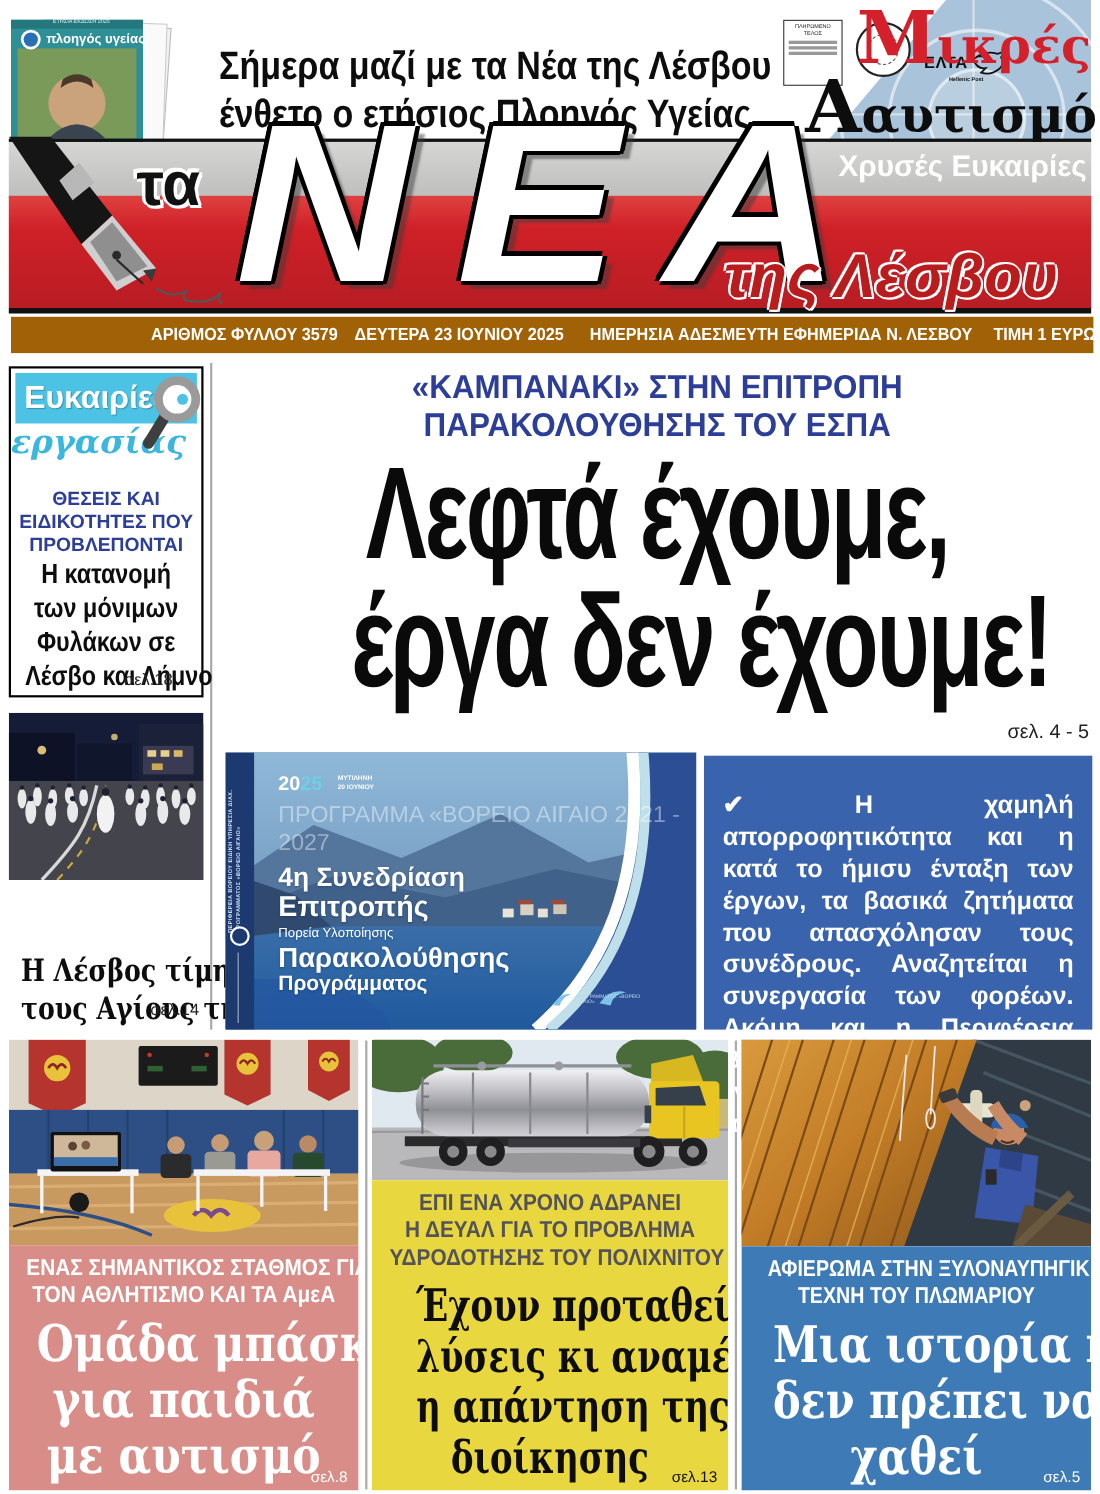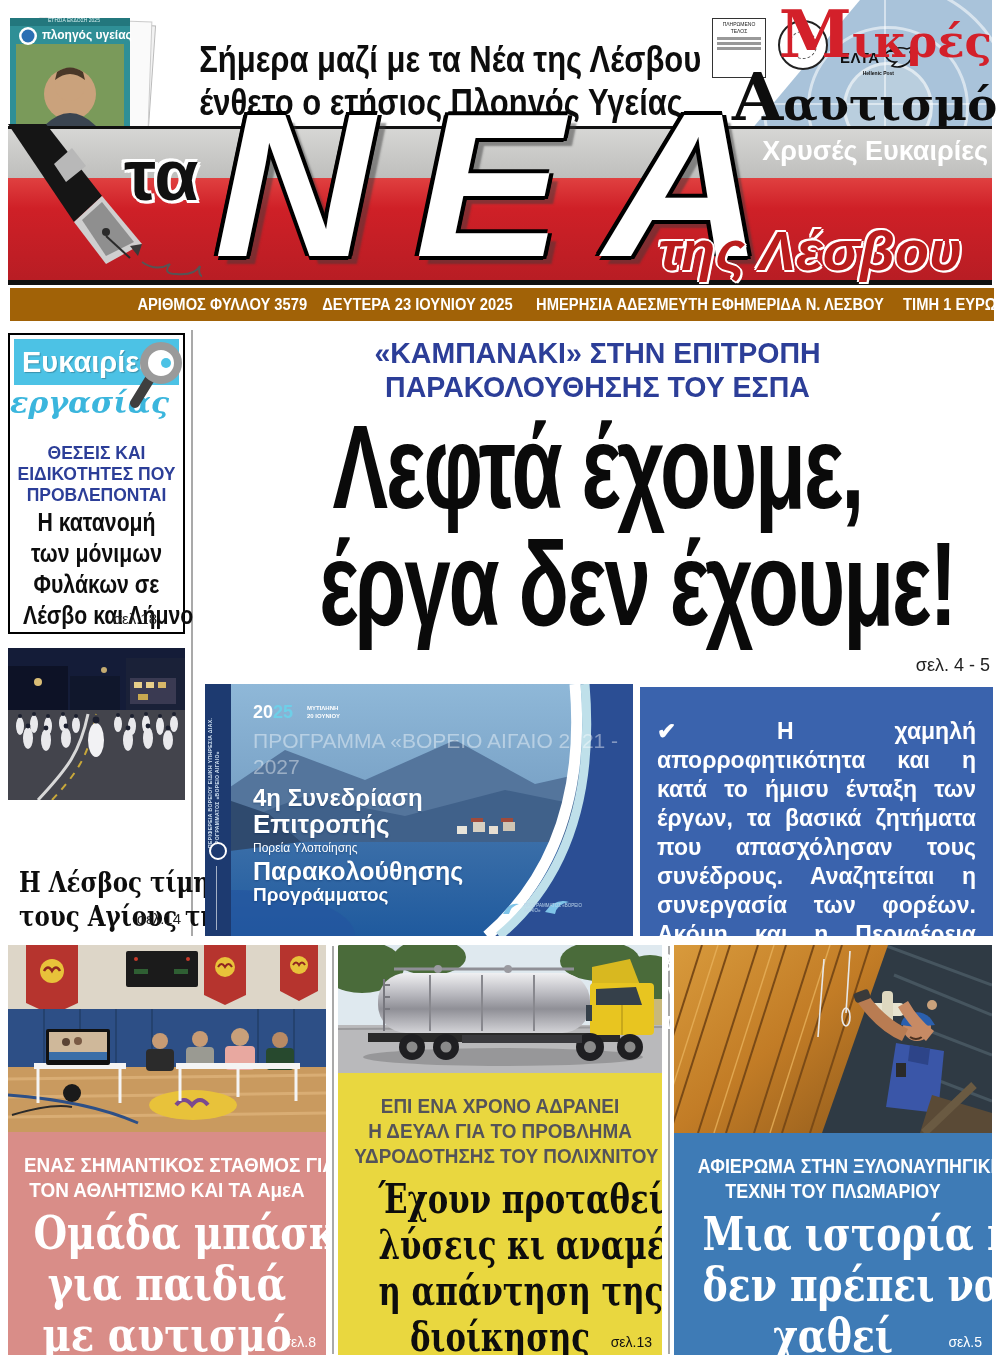--- a/index.html
+++ b/index.html
@@ -31,21 +31,21 @@
   .word-mikres{font-size:45px;line-height:52px;color:#d3202a;}
   .word-aggelies{font-size:45px;line-height:58px;color:#0d0d0d;}
   .biginit{font-size:66px;}
 
   
   .masthead{left:8px;top:126px;width:984px;height:158px;}
   .mast-gray{position:absolute;left:0;top:0;width:100%;height:52px;border-top:3px solid #111;
     background:linear-gradient(#d6d6d4,#bdbdbb);}
   .mast-red{position:absolute;left:0;top:52px;width:100%;height:102px;border-bottom:5px solid #111;
     background:linear-gradient(#e04040,#cf2027 30%,#b81d24);}
-  .mast-ta{position:absolute;left:116px;top:8px;font-size:72px;font-weight:bold;color:#111;z-index:6;
+  .mast-ta{position:absolute;left:116px;top:8px;font-size:56px;font-weight:bold;color:#111;z-index:6;
     text-shadow:3px 0 0 #fff,-3px 0 0 #fff,0 3px 0 #fff,0 -3px 0 #fff,3px 3px 0 #fff,-3px -3px 0 #fff;}
   .mast-nea{position:absolute;left:206px;top:-44px;z-index:5;font-style:italic;font-weight:bold;
     font-size:205px;line-height:205px;letter-spacing:38px;color:#fff;transform:scaleX(1.08);transform-origin:0 0;
     text-shadow:-4px 0 0 #000,4px 0 0 #000,0 -4px 0 #000,0 4px 0 #000,-3px -3px 0 #000,3px 3px 0 #000,8px 8px 2px rgba(60,60,60,.5);}
   .mast-tis{position:absolute;right:30px;top:92px;z-index:7;font-style:italic;font-weight:bold;
     font-size:56px;color:#b91c1c;
     text-shadow:-2px 0 0 #fff,2px 0 0 #fff,0 -2px 0 #fff,0 2px 0 #fff,2px 2px 0 #fff,-2px -2px 0 #fff;}
   .chryses{left:742px;top:136px;width:246px;text-align:right;font-size:27px;font-weight:bold;color:#fff;z-index:8;}
 
   
@@ -104,21 +104,21 @@
   .ss3{font-size:12px;font-weight:normal;line-height:20px;}
   .ss4{font-size:25px;font-weight:bold;line-height:26px;}
   .ss5{font-size:19px;font-weight:bold;line-height:21px;}
   .slide-footer{position:absolute;left:296px;top:216px;z-index:3;display:flex;align-items:center;gap:3px;}
   .slide-footer-text{font-size:4.5px;color:#bcd6ea;line-height:5.5px;width:70px;}
   .summary{left:640px;top:687px;width:353px;height:249px;background:#3a63ad;box-sizing:border-box;
     padding:30px 17px 0 17px;color:#fff;font-weight:bold;font-size:23px;line-height:29px;text-align:justify;}
 
   
   .panel{overflow:hidden;}
-  .panel-kicker{font-weight:bold;font-size:21px;line-height:25px;text-align:center;padding-top:20px;}
+  .panel-kicker{font-weight:bold;font-size:21px;line-height:25px;text-align:center;padding-top:8px;}
   .panel-kicker div{white-space:nowrap;}
   .panel-head{text-align:center;font-family:"DejaVu Serif","Liberation Serif",serif;font-weight:bold;}
   .panel-head div{white-space:nowrap;}
   .p1box{position:absolute;left:0;top:187px;width:100%;height:223px;background:#d98d88;color:#fff;}
   .p2box{position:absolute;left:0;top:128px;width:100%;height:282px;background:#e9d73f;}
   .p3box{position:absolute;left:0;top:188px;width:100%;height:222px;background:#3e7bb6;color:#fff;}
   .p1 .panel-kicker div{transform:scaleX(.9);}
   .p2 .panel-kicker{color:#54535a;}
   .p2 .panel-kicker div{transform:scaleX(.9);}
   .p3 .panel-kicker div{transform:scaleX(.85);}

